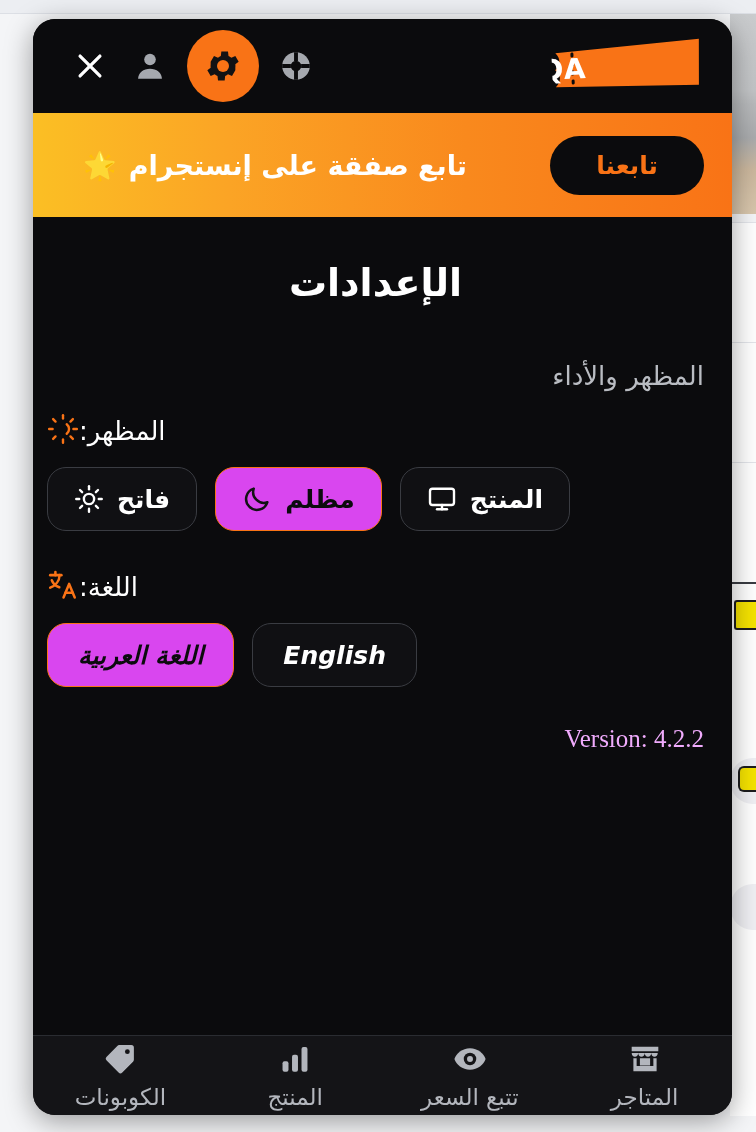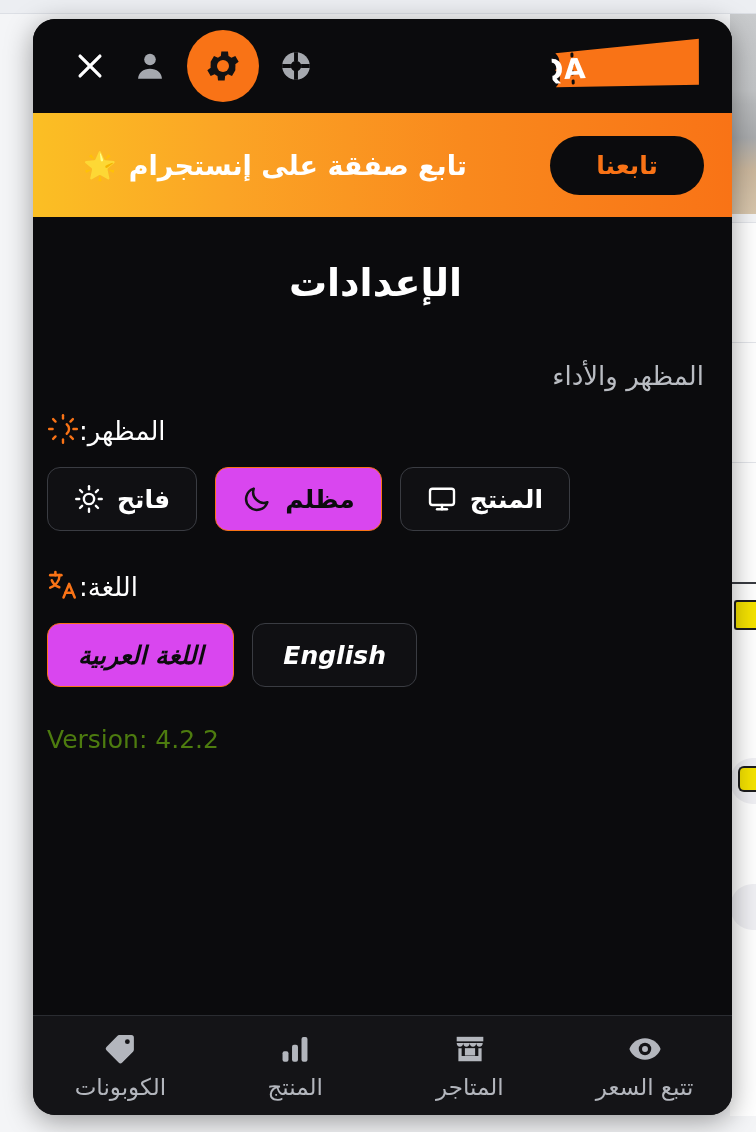--- a/index.html
+++ b/index.html
@@ -189,49 +189,50 @@
     gap: 18px;
     margin-bottom: 38px;
   }
   .opt {
     display: flex;
     flex-direction: row-reverse;
     align-items: center;
     gap: 13px;
     background: #101013;
     border: 1.5px solid #3a3c42;
-    border-radius: 13px;
+    border-radius: 19px;
     padding: 15px 26px;
     color: #ffffff;
     font-size: 25px;
     font-weight: 600;
     cursor: pointer;
     font-family: inherit;
     min-height: 64px;
   }
   .opt.selected {
     background: #d946ef;
     border-color: #f97316;
     color: #0b0b0d;
   }
   .opt.lang { padding: 15px 30px; font-style: italic; }
   .opt svg { display: block; }
 
   .version {
-    color: #4d7c0f;
+    color: #f0abfc;
     font-size: 25px;
-    text-align: left;
+    text-align: right;
     margin-top: 22px;
     direction: ltr;
+    font-family: Liberation Serif, serif;
   }
 
   
   .bottom-nav {
     flex: 0 0 auto;
-    height: 100px;
+    height: 80px;
     background: #141417;
     border-top: 1px solid #2a2c31;
     display: flex;
     flex-direction: row-reverse;
     align-items: center;
   }
   .nav-item {
     flex: 1 1 0;
     display: flex;
     flex-direction: column;
@@ -433,35 +434,35 @@
           <rect x="9.9" y="9" width="4.2" height="12" rx="1.4"></rect>
           <rect x="16.6" y="3.6" width="4.2" height="17.4" rx="1.4"></rect>
         </svg>
       </span>
       <span class="nav-label">المنتج</span>
     </div>
 
     <div class="nav-item">
       <span>
         <svg width="34" height="34" viewBox="0 0 24 24" fill="#b3b6bd">
+          <path d="M12 4.4C6.6 4.4 2.2 8.2 1 12c1.2 3.8 5.6 7.6 11 7.6s9.8-3.8 11-7.6c-1.2-3.8-5.6-7.6-11-7.6z"></path>
+          <circle cx="12" cy="12" r="4.4" fill="#141417"></circle>
+          <circle cx="12" cy="12" r="2.1" fill="#b3b6bd"></circle>
+        </svg>
+      </span>
+      <span class="nav-label">تتبع السعر</span>
+    </div>
+
+    <div class="nav-item">
+      <span>
+        <svg width="34" height="34" viewBox="0 0 24 24" fill="#b3b6bd">
           <path d="M2.6 3.4h18.8v3.2H2.6z"></path>
           <path d="M2.6 7.8c0 1.5 1 2.6 2.3 2.6s2.3-1.1 2.3-2.6c0 1.5 1 2.6 2.3 2.6s2.3-1.1 2.3-2.6c0 1.5 1 2.6 2.3 2.6s2.3-1.1 2.3-2.6c0 1.5 1 2.6 2.3 2.6s2.3-1.1 2.3-2.6z"></path>
           <path d="M3.8 11.4v9.2h16.4v-9.2h-2.3v5.6H6.1v-5.6z"></path>
           <path d="M8.4 11.4h7.2v5.2H8.4z"></path>
         </svg>
       </span>
       <span class="nav-label">المتاجر</span>
     </div>
 
-    <div class="nav-item">
-      <span>
-        <svg width="34" height="34" viewBox="0 0 24 24" fill="#b3b6bd">
-          <path d="M12 4.4C6.6 4.4 2.2 8.2 1 12c1.2 3.8 5.6 7.6 11 7.6s9.8-3.8 11-7.6c-1.2-3.8-5.6-7.6-11-7.6z"></path>
-          <circle cx="12" cy="12" r="4.4" fill="#141417"></circle>
-          <circle cx="12" cy="12" r="2.1" fill="#b3b6bd"></circle>
-        </svg>
-      </span>
-      <span class="nav-label">تتبع السعر</span>
-    </div>
-
   </div>
 
 </div>
 
 </body></html>

